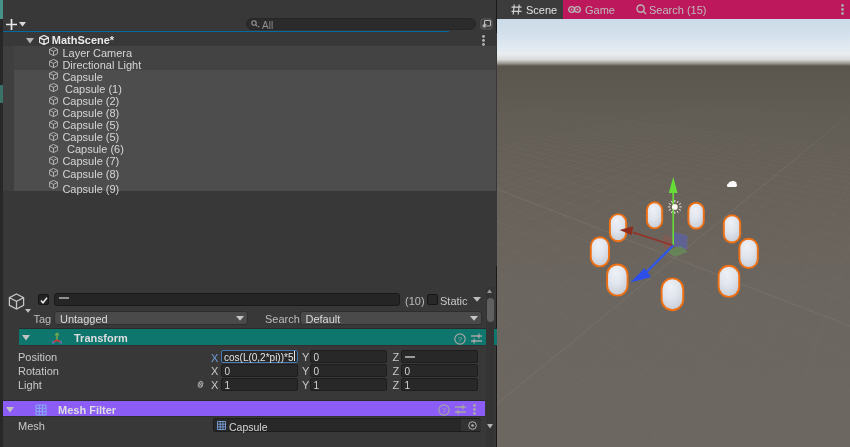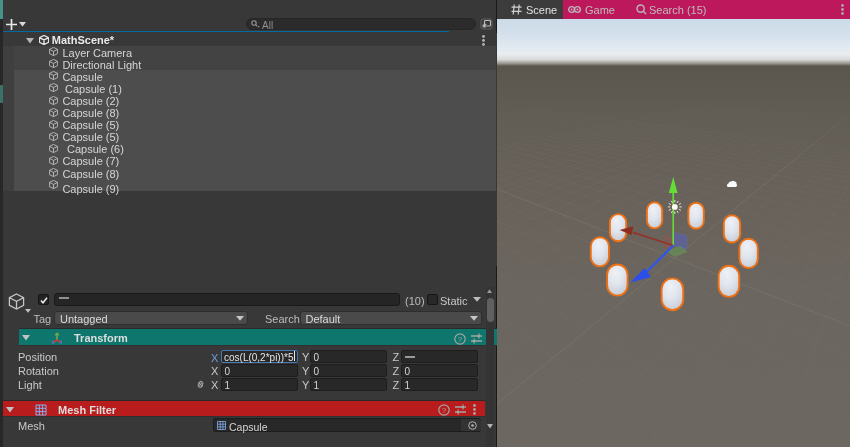--- a/index.html
+++ b/index.html
@@ -195,21 +195,21 @@
   <div class="abs txt" style="left:208px;top:114px">X</div>
   <div class="abs" style="left:218px;top:112px;width:76.5px;height:13px;background:#282828;border-radius:2px;border:1px solid #1d1d1d"></div>
   <div class="abs" style="left:221.5px;top:114.5px;color:#d4d4d4;font-size:10px">1</div>
   <div class="abs txt" style="left:299px;top:114px">Y</div>
   <div class="abs" style="left:307px;top:112px;width:76.5px;height:13px;background:#282828;border-radius:2px;border:1px solid #1d1d1d"></div>
   <div class="abs" style="left:310.5px;top:114.5px;color:#d4d4d4;font-size:10px">1</div>
   <div class="abs txt" style="left:389.5px;top:114px">Z</div>
   <div class="abs" style="left:398px;top:112px;width:76.5px;height:13px;background:#282828;border-radius:2px;border:1px solid #1d1d1d"></div>
   <div class="abs" style="left:401.5px;top:114.5px;color:#d4d4d4;font-size:10px">1</div>
 
-  <div class="abs" style="left:0;top:134px;width:482px;height:17.5px;background:#b91c1c;border-top:1px solid #2a2a2a;border-bottom:1px solid #303030">
+  <div class="abs" style="left:0;top:134px;width:482px;height:17.5px;background:#8b5cf6;border-top:1px solid #2a2a2a;border-bottom:1px solid #303030">
     <svg class="abs" style="left:3px;top:6px" width="8" height="6" viewBox="0 0 8 6">
         <path d="M0 0h8L4 5.6z" fill="#c2c2c2"></path>
       </svg>
     <svg class="abs" style="left:32px;top:3px" width="12" height="12" viewBox="0 0 12 12">
         <path d="M1 1h10v10H1zM1 4.3h10M1 7.6h10M4.3 1v10M7.6 1v10" fill="none" stroke="#84aef0" stroke-width="1"></path>
       </svg>
     <div class="abs txt" style="left:55px;top:4px;font-weight:bold;color:#dedede">Mesh Filter</div>
     <svg class="abs" style="left:435px;top:3px" width="12" height="12" viewBox="0 0 12 12">
         <circle cx="6" cy="6" r="5.2" fill="none" stroke="#a5a5a5" stroke-width="1.2"></circle>
         <text x="6" y="8.8" font-size="8" fill="#a5a5a5" text-anchor="middle" font-family="Liberation Sans">?</text>

